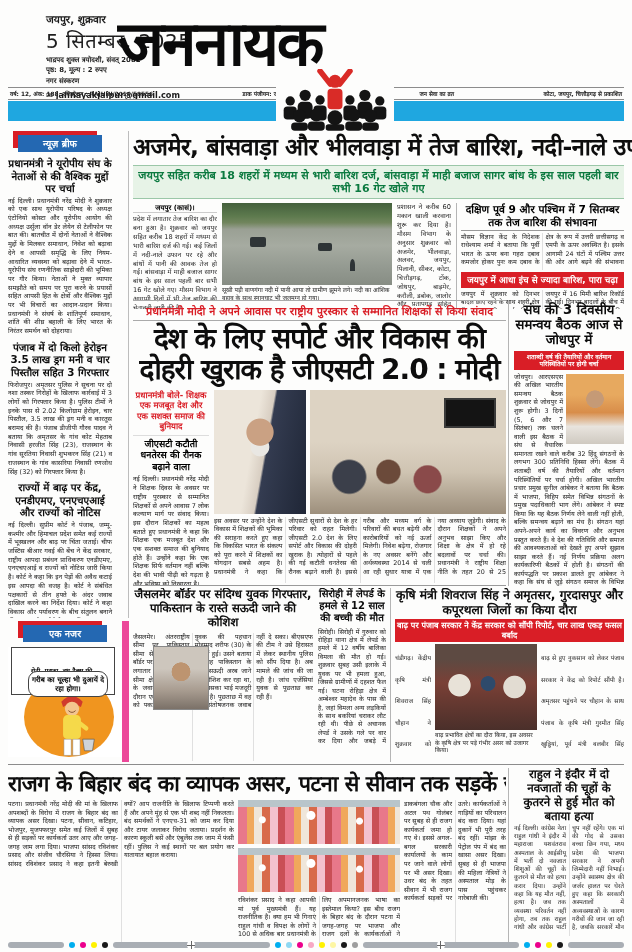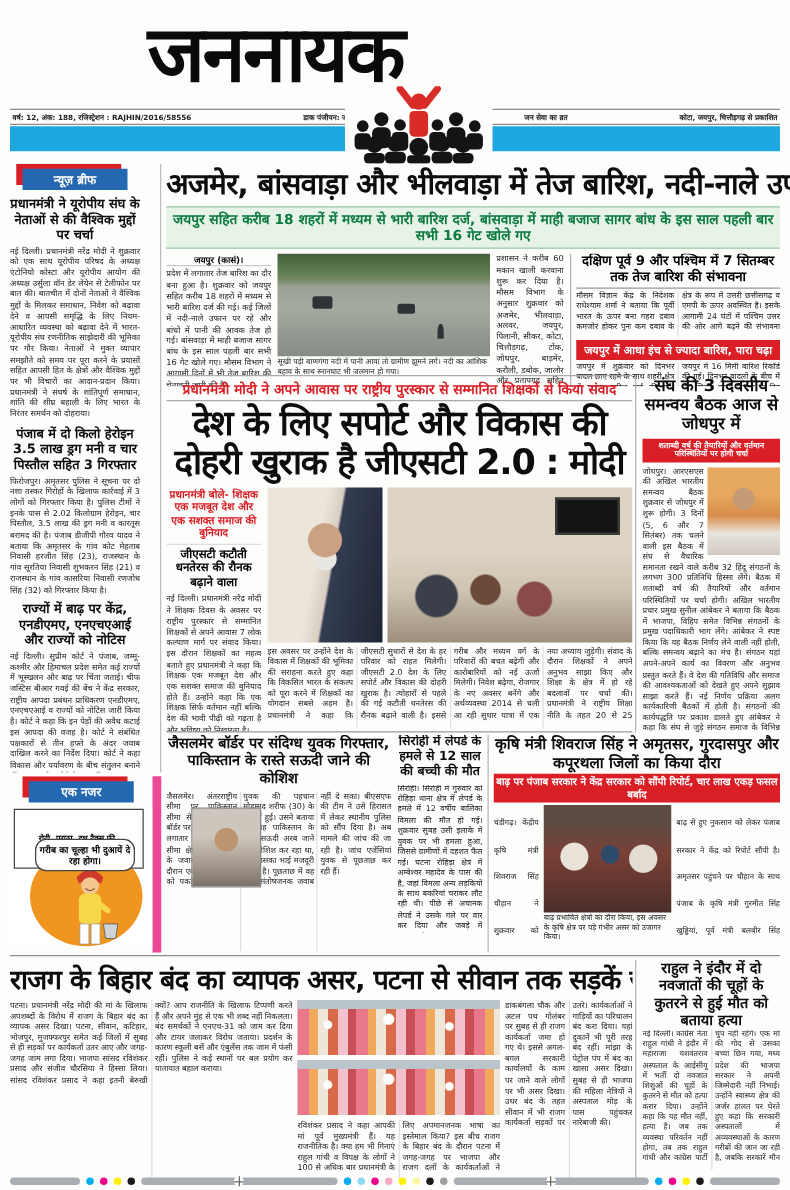--- a/index.html
+++ b/index.html
@@ -115,20 +115,28 @@
   .speaker{background:radial-gradient(circle at 50% 36%,#c59a76 0 16%,rgba(0,0,0,0) 17%),linear-gradient(180deg,#e7a95f 0 30%,#d88d4a 55%,#e8e4de 75%,#cfc9c0 100%);}
   .portr{background:radial-gradient(circle at 50% 40%,#bd9470 0 20%,rgba(0,0,0,0) 21%),linear-gradient(180deg,#cdc6bd 0 35%,#a89c90 70%,#7b7168 100%);}
   .agriph{background:radial-gradient(circle at 24% 48%,#e8e2d8 0 12%,rgba(0,0,0,0) 13%),radial-gradient(circle at 52% 46%,#2e4a6b 0 10%,rgba(0,0,0,0) 11%),radial-gradient(circle at 78% 50%,#e2dcd2 0 12%,rgba(0,0,0,0) 13%),linear-gradient(180deg,#5d4a42 0 18%,#7a4036 45%,#4a2f2a 100%);}
   .protest{background:radial-gradient(circle at 15% 45%,#fff 0 3px,rgba(0,0,0,0) 4px),radial-gradient(circle at 45% 35%,#fff 0 4px,rgba(0,0,0,0) 5px),radial-gradient(circle at 75% 48%,#fff 0 3px,rgba(0,0,0,0) 4px),linear-gradient(180deg,#b9c5ca 0 16%,rgba(0,0,0,0) 16%),repeating-linear-gradient(90deg,#e8788a 0 9px,#f0a85c 9px 16px,#efe6da 16px 24px,#d86a4a 24px 32px,#f3c1ce 32px 40px,#c94f56 40px 47px);}
 </style>
 </head>
 <body>
 
 <div class="page">
 
+  <div class="abs mh-left">
+    <div class="m1">जयपुर, शुक्रवार</div>
+    <div class="m2">5 सितम्बर, 2025</div>
+    <div class="m3">भाद्रपद शुक्ल त्रयोदशी, संवत् 2082</div>
+    <div class="m4">पृष्ठ: 8, मूल्य : 2 रुपए</div>
+    <div class="m5">नगर संस्करण</div>
+    <div class="m6"><span>✉</span> <span>jannayakjaipur@gmail.com</span></div>
+  </div>
   <div class="abs mh-title">जननायक</div>
   <div class="abs inforow">
     <span>वर्ष: 12, अंक: 188, रजिस्ट्रेशन : RAJHIN/2016/58556</span>
     <span>डाक पंजीयन: जयपुर/005/2024-26</span>
     <span>जन सेवा का व्रत</span>
     <span>कोटा, जयपुर, चित्तौड़गढ़ से प्रकाशित</span>
   </div>
   <div class="abs cyan"></div>
   <div class="abs logo">
     <svg width="112" height="62" viewBox="0 0 120 66">

